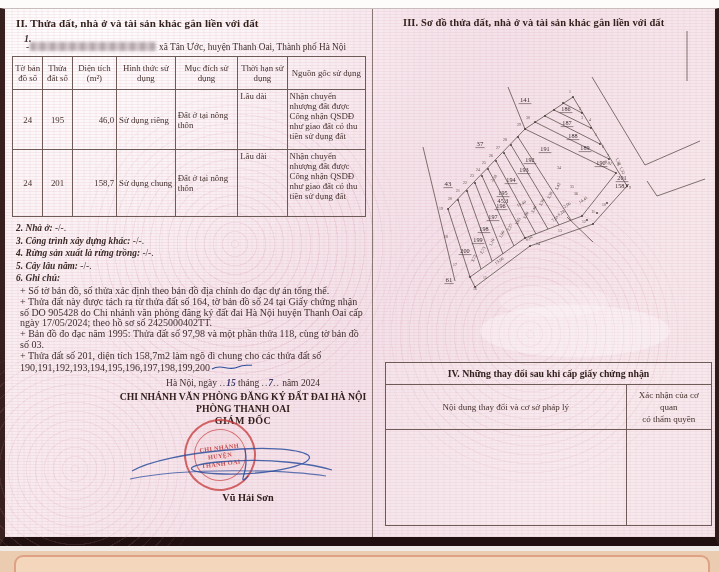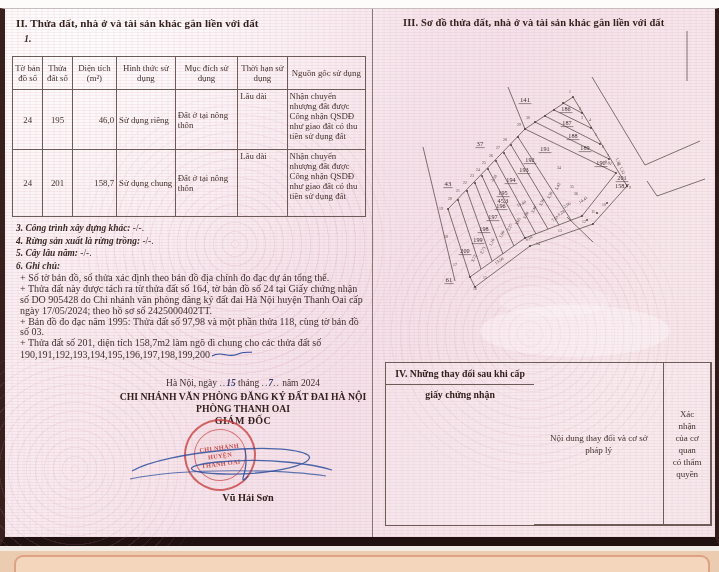--- a/index.html
+++ b/index.html
@@ -63,21 +63,21 @@
 
   .mapsvg{position:absolute;left:2px;top:20px;}
   .mline{stroke:#4a3e39;stroke-width:.7;fill:none;}
   .mdot{fill:#3c322e;}
   .mplot{font-size:6.2px;fill:#3a2d2c;}
   .mplot-big{font-size:6.8px;fill:#3a2d2c;}
   .mbar{stroke:#3a2d2c;stroke-width:.5;}
   .mdim{font-size:4.3px;fill:#4c3d38;}
   .mvert{font-size:3.8px;fill:#5a4840;}
 
-  .sec4{position:absolute;left:12px;top:353px;width:327px;height:164px;box-sizing:border-box;border:1.2px solid #6e5a56;display:flex;flex-direction:row;background:rgba(255,252,253,.12);}
+  .sec4{position:absolute;left:12px;top:353px;width:327px;height:164px;box-sizing:border-box;border:1.2px solid #6e5a56;display:flex;flex-direction:column;background:rgba(255,252,253,.12);}
   .s4-title{height:21px;line-height:21px;text-align:center;font-weight:bold;font-size:9.8px;color:#33211f;border-bottom:1px solid #6e5a56;}
   .s4-heads{display:flex;border-bottom:1px solid #6e5a56;}
   .s4-h{display:flex;align-items:center;justify-content:center;text-align:center;font-size:9px;line-height:12px;padding:4px 8px;box-sizing:border-box;min-height:30px;color:#46322f;}
   .s4-h1{width:74%;border-right:1px solid #6e5a56;}
   .s4-h2{width:26%;}
   .s4-body{flex:1;display:flex;}
   .s4-b1{width:74%;border-right:1px solid #6e5a56;}
   .s4-b2{width:26%;}
 
   .below{position:absolute;left:0;top:546px;width:719px;height:26px;background:linear-gradient(#f0ebe6 0 5px,#ecccb0 5px);}
@@ -91,20 +91,23 @@
 
   <div class="card">
     <div class="rings rings-a"></div>
     <div class="rings rings-b"></div>
     <div class="rings rings-c"></div>
     <div class="texture"></div>
 
     <div class="lpanel">
       <div class="h2sec">II. Thửa đất, nhà ở và tài sản khác gắn liền với đất</div>
       <div class="item1">1.</div>
+      <div class="addr">
+        <span>-</span><span class="redact"></span><span>xã Tân Ước, huyện Thanh Oai, Thành phố Hà Nội</span>
+      </div>
 
       <table class="land" id="land-table">
         <colgroup>
           <col style="width:8.6%">
             <col style="width:8.3%">
             <col style="width:12.6%">
             <col style="width:16.6%">
             <col style="width:17.7%">
             <col style="width:14%">
             <col style="width:22.2%">
@@ -136,20 +139,21 @@
               <td class="rgt">158,7</td>
               <td class="lft">Sử dụng chung</td>
               <td class="lft">Đất ở tại nông thôn</td>
               <td class="top">Lâu dài</td>
               <td class="top">Nhận chuyển nhượng đất được Công nhận QSDĐ như giao đất có thu tiền sử dụng đất</td>
             </tr>
           </tbody>
       </table>
 
       <div class="notes" id="notes">
+          <div class="note-line"><span class="note-label">2. Nhà ở: </span><span>-/-.</span></div>
           <div class="note-line"><span class="note-label">3. Công trình xây dựng khác: </span><span>-/-.</span></div>
           <div class="note-line"><span class="note-label">4. Rừng sản xuất là rừng trồng: </span><span>-/-.</span></div>
           <div class="note-line"><span class="note-label">5. Cây lâu năm: </span><span>-/-.</span></div>
           <div class="note-line"><span class="note-label">6. Ghi chú: </span><span></span></div>
           <div class="ghichu-line">+ Số tờ bản đồ, số thửa xác định theo bản đồ địa chính đo đạc dự án tổng thể.</div>
           <div class="ghichu-line">+ Thửa đất này được tách ra từ thửa đất số 164, tờ bản đồ số 24 tại Giấy chứng nhận số DO 905428 do Chi nhánh văn phòng đăng ký đất đai Hà Nội huyện Thanh Oai cấp ngày 17/05/2024; theo hồ sơ số 2425000402TT.</div>
           <div class="ghichu-line">+ Bản đồ đo đạc năm 1995: Thửa đất số 97,98 và một phần thửa 118, cùng tờ bản đồ số 03.</div>
           <div class="ghichu-line">+ Thửa đất số 201, diện tích 158,7m2 làm ngõ đi chung cho các thửa đất số 190,191,192,193,194,195,196,197,198,199,200<svg width="44" height="11" class="sq-svg">
               <path d="M2,7 C12,1 18,10 28,5 C34,2 40,4 42,3" fill="none" stroke="#2d4f9e" stroke-width="1.1"></path>
             </svg></div>

